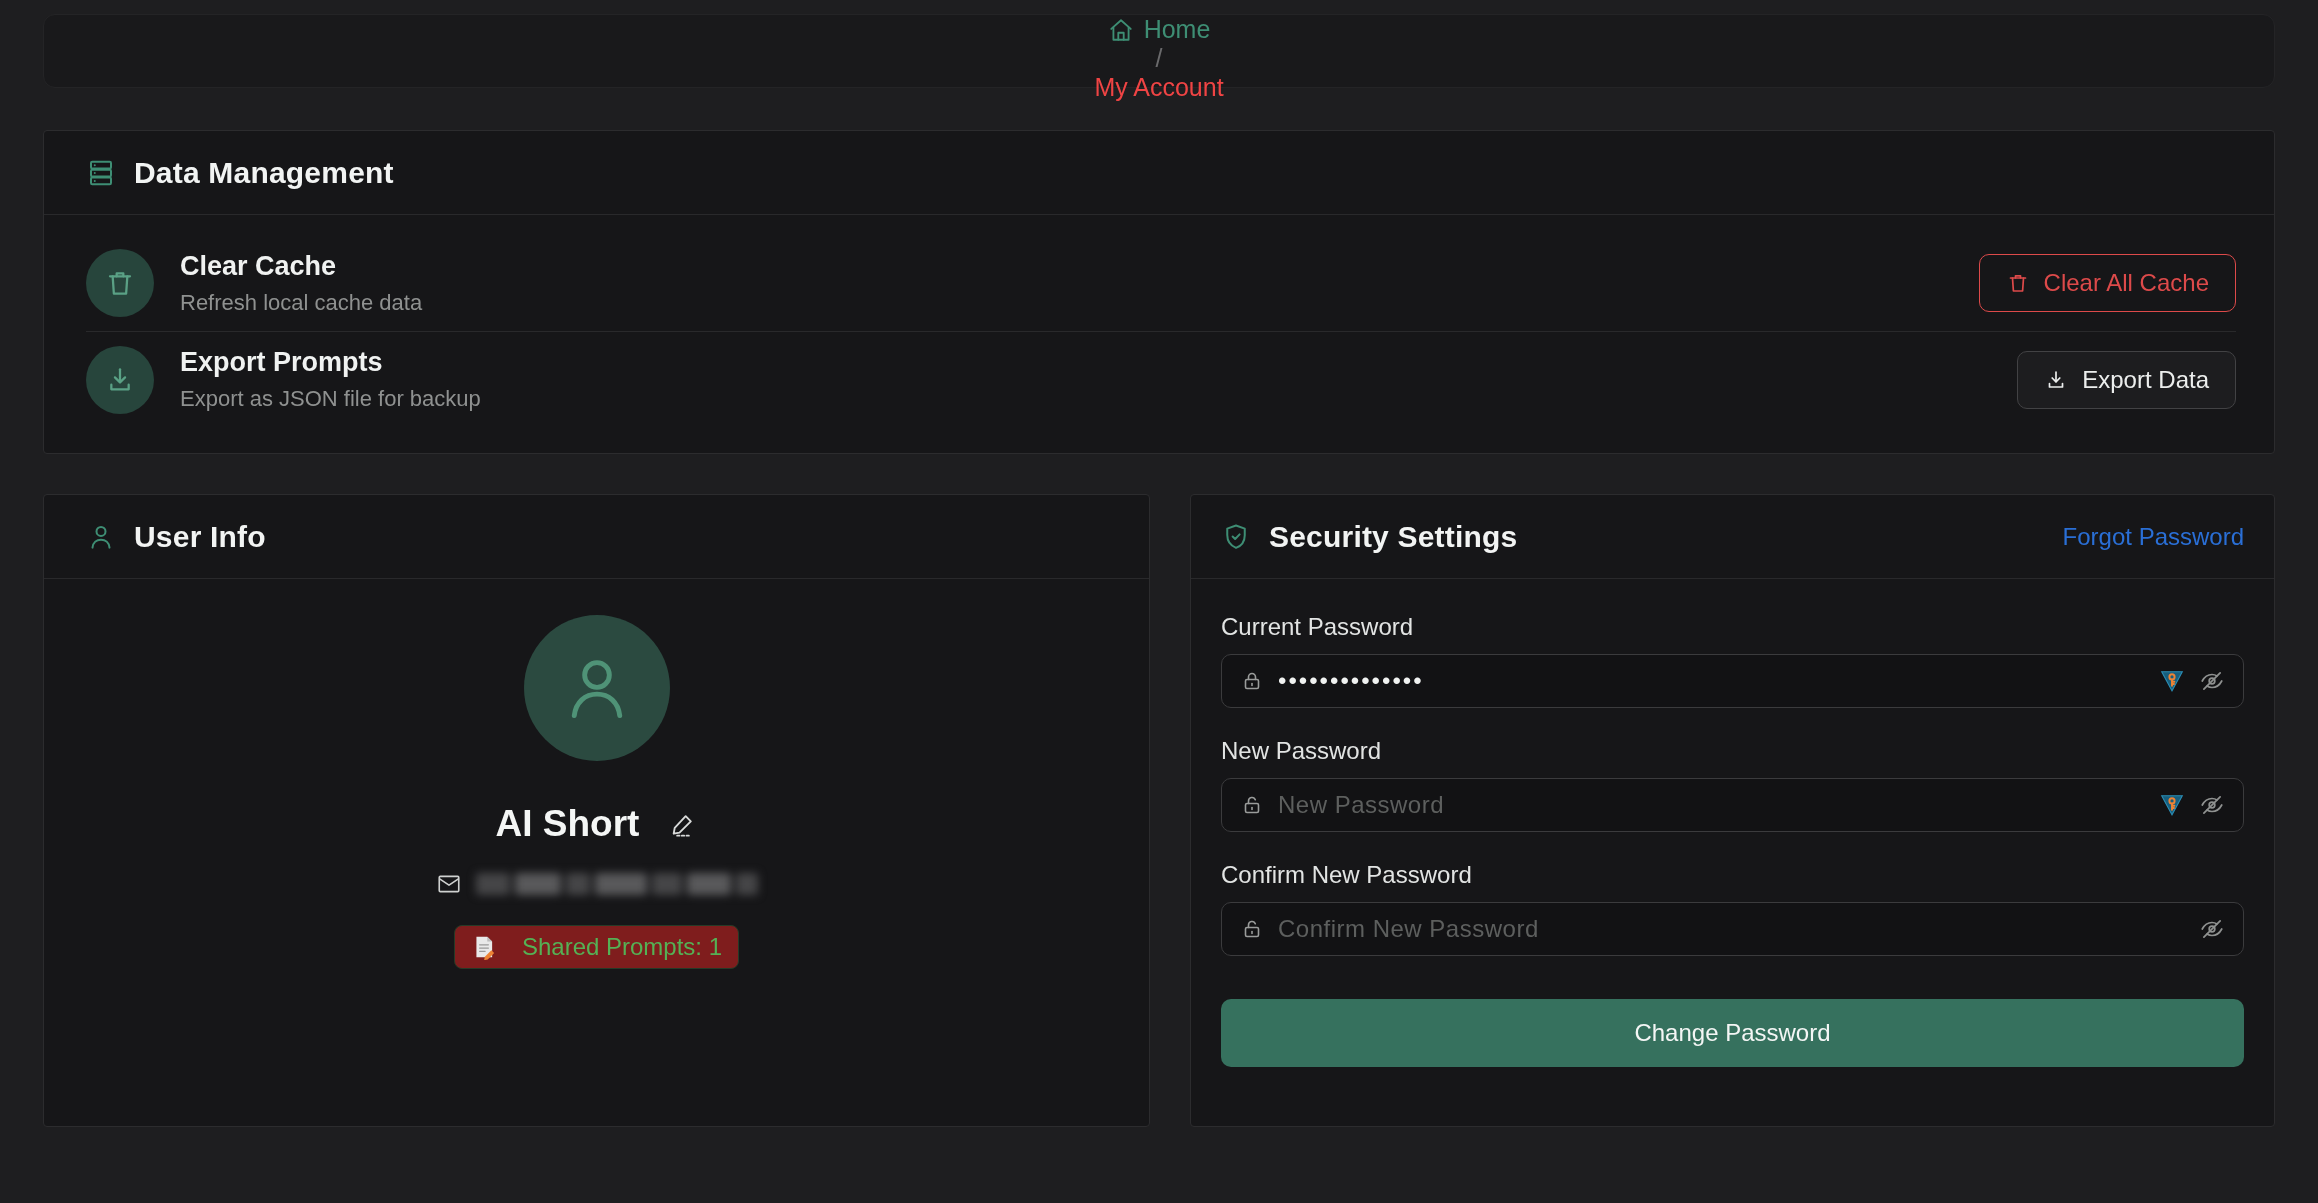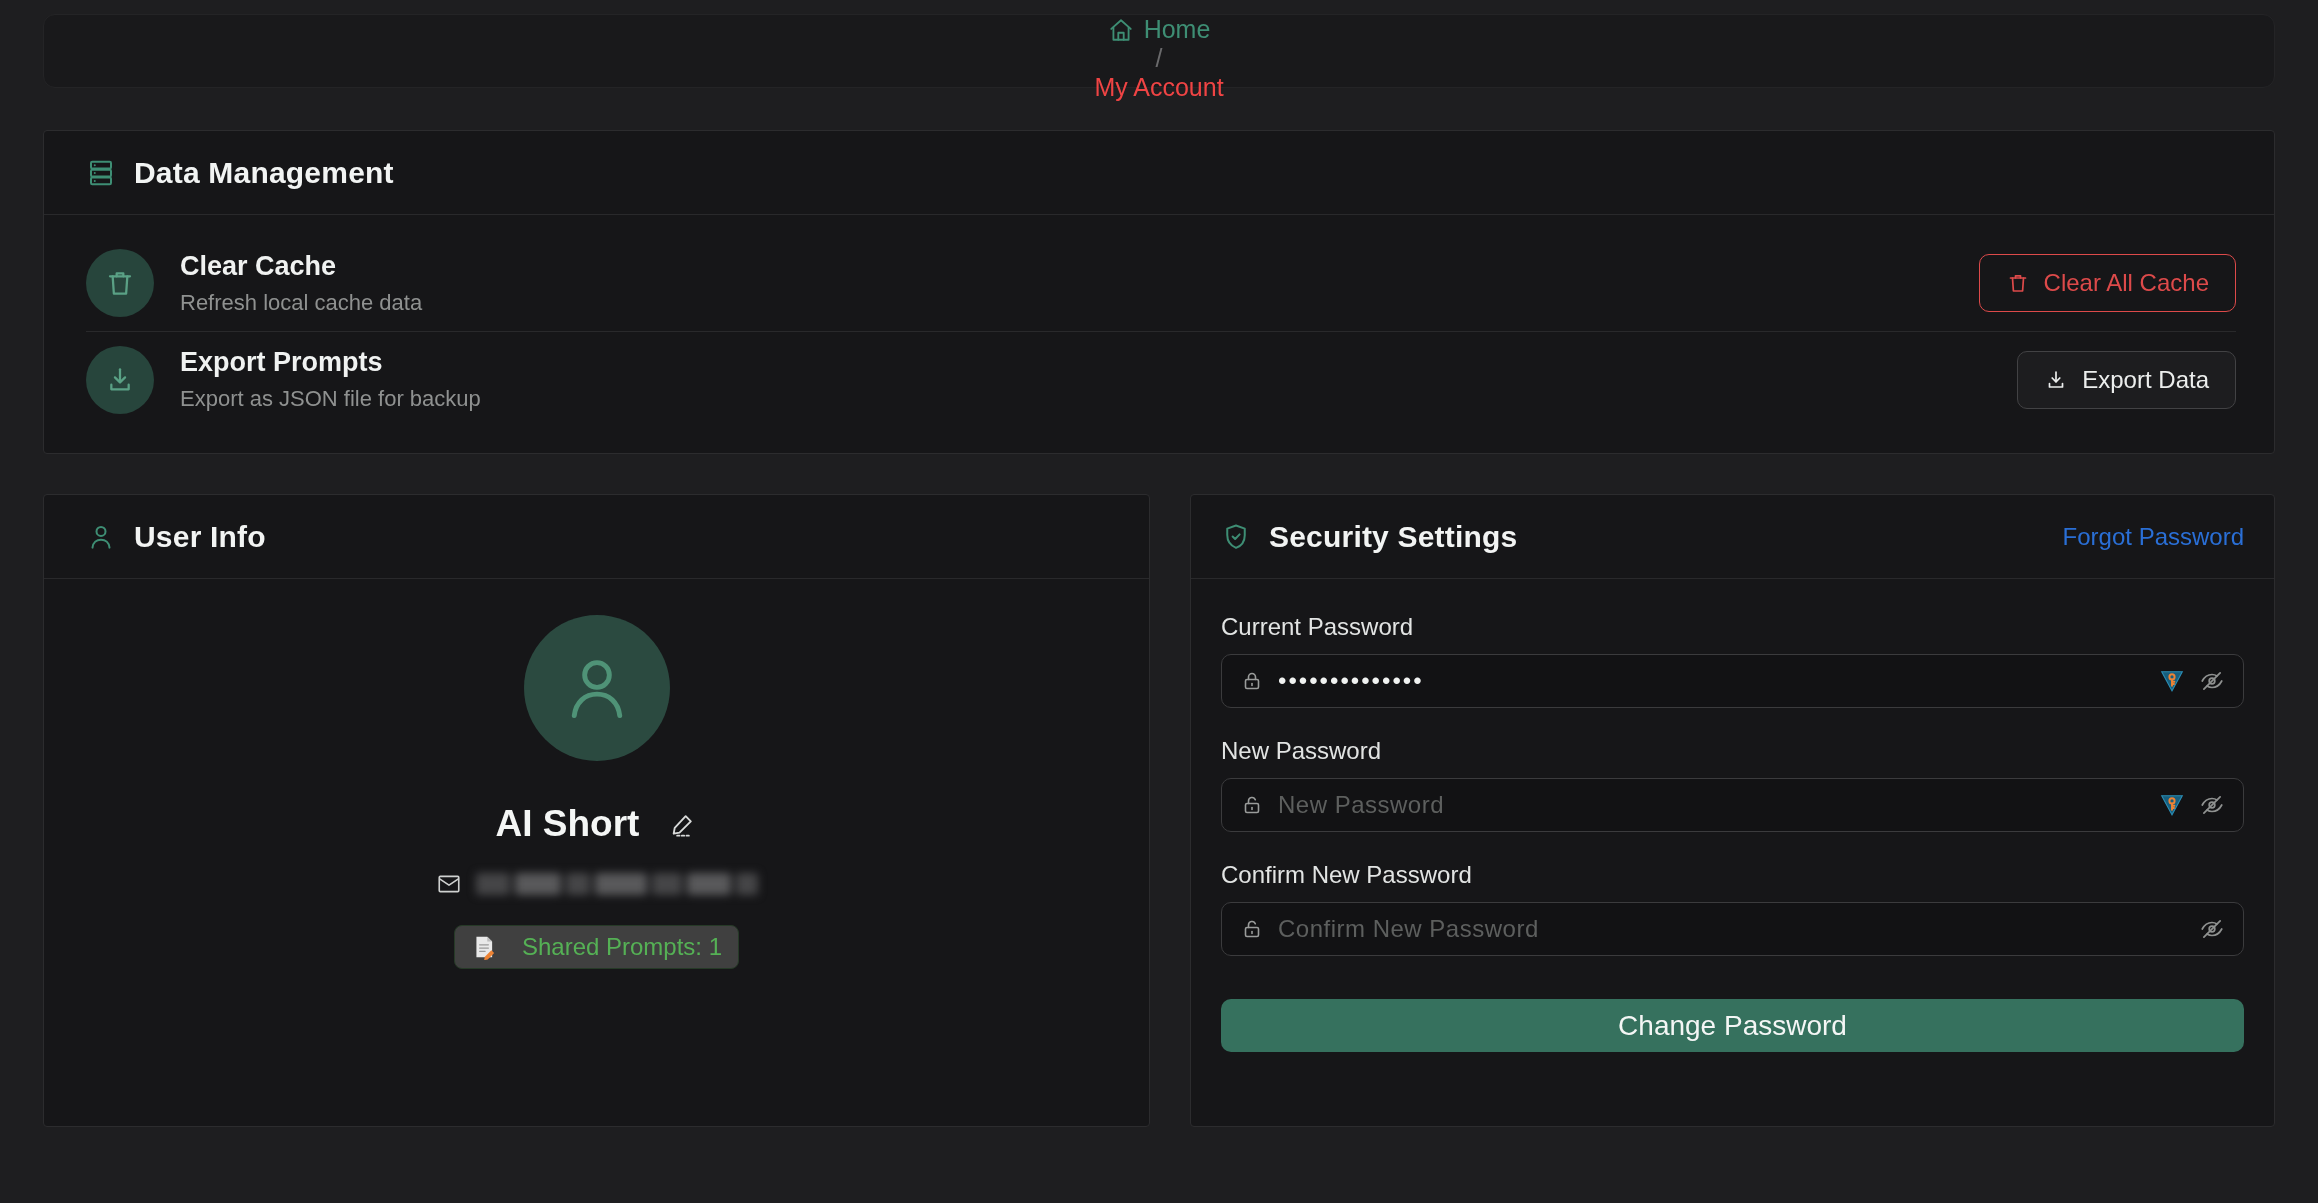--- a/index.html
+++ b/index.html
@@ -73,21 +73,21 @@
   }
   .name-row{display:flex; align-items:center; gap:30px; margin-top:42px;}
   .user-name{font-size:37px; font-weight:bold; color:#f4f6f5;}
   .edit-icon{color:#d8dad9; cursor:pointer;}
   .email-row{display:flex; align-items:center; gap:14px; margin-top:26px; color:#cfd1d0;}
   .email-blur{display:flex; align-items:center; gap:5px; filter:blur(4px);}
   .email-blur i{display:block; height:22px; border-radius:3px; background:#59595b;}
   .email-blur i:nth-child(odd){background:#454547;}
   .badge{
     margin-top:28px; display:flex; align-items:center; gap:25px;
-    background:#404040; border:1px solid #263a27; border-radius:8px;
+    background:#7f1d1d; border:1px solid #263a27; border-radius:8px;
     padding:7px 16px; font-size:24px; color:var(--badge-green);
   }
 
   
   .sec-header{justify-content:space-between;}
   .sec-header-left{display:flex; align-items:center; gap:18px;}
   .forgot{font-size:24px; color:var(--link); cursor:pointer;}
   .sec-body{padding:34px 30px 0;}
   .field{margin-bottom:29px;}
   .field-label{font-size:24px; color:#e2e4e3; margin-bottom:13px;}
@@ -96,22 +96,22 @@
     background:var(--input-bg); border-radius:10px; padding:0 18px; gap:14px;
   }
   .input-wrap input{
     flex:1; background:transparent; border:none; outline:none; color:#f0f2f1;
     font-size:24px; font-family:"Liberation Sans", sans-serif; letter-spacing:2px; min-width:0;
   }
   .input-wrap input::placeholder{color:#5d5f5e; letter-spacing:.5px;}
   .prefix{color:#9a9c9b;}
   .suffix{color:#8f9190; cursor:pointer;}
   .submit-btn{
-    width:100%; height:53px; margin-top:14px; background:var(--btn-green);
-    border:none; border-radius:10px; color:#f4f6f5; font-size:28px;
+    width:100%; height:68px; margin-top:14px; background:var(--btn-green);
+    border:none; border-radius:10px; color:#f4f6f5; font-size:24px;
     font-family:"Liberation Sans", sans-serif; cursor:pointer;
   }
 </style>
 </head>
 <body>
 
 <div class="crumb-bar">
   <span class="crumb-home">
     <span class="icon">
       <svg width="26" height="26" viewBox="0 0 24 24" fill="none" stroke="currentColor" stroke-width="1.7" stroke-linecap="round" stroke-linejoin="round">

